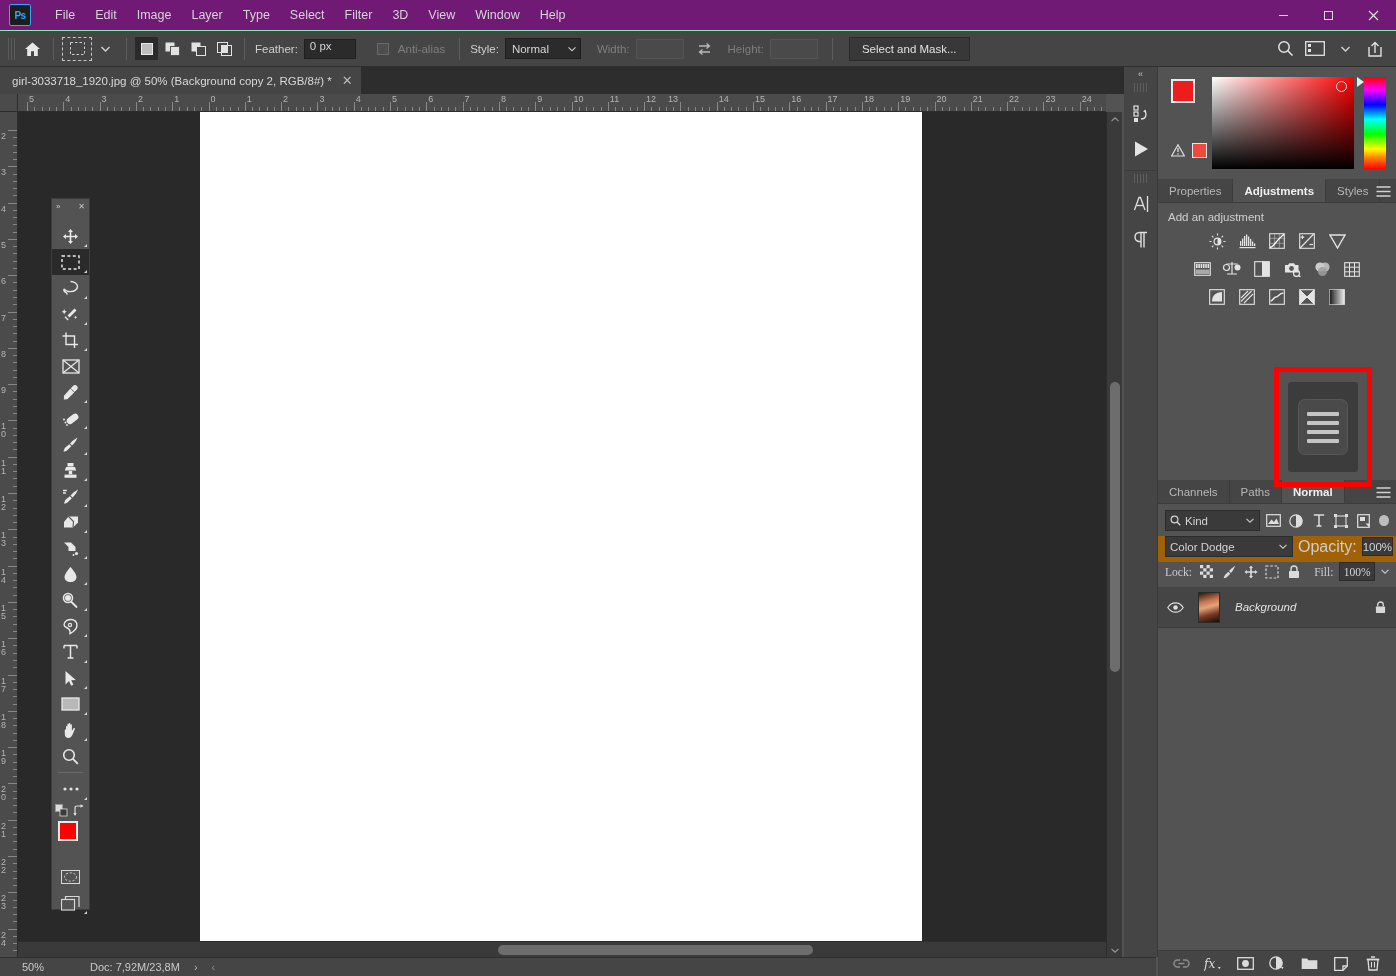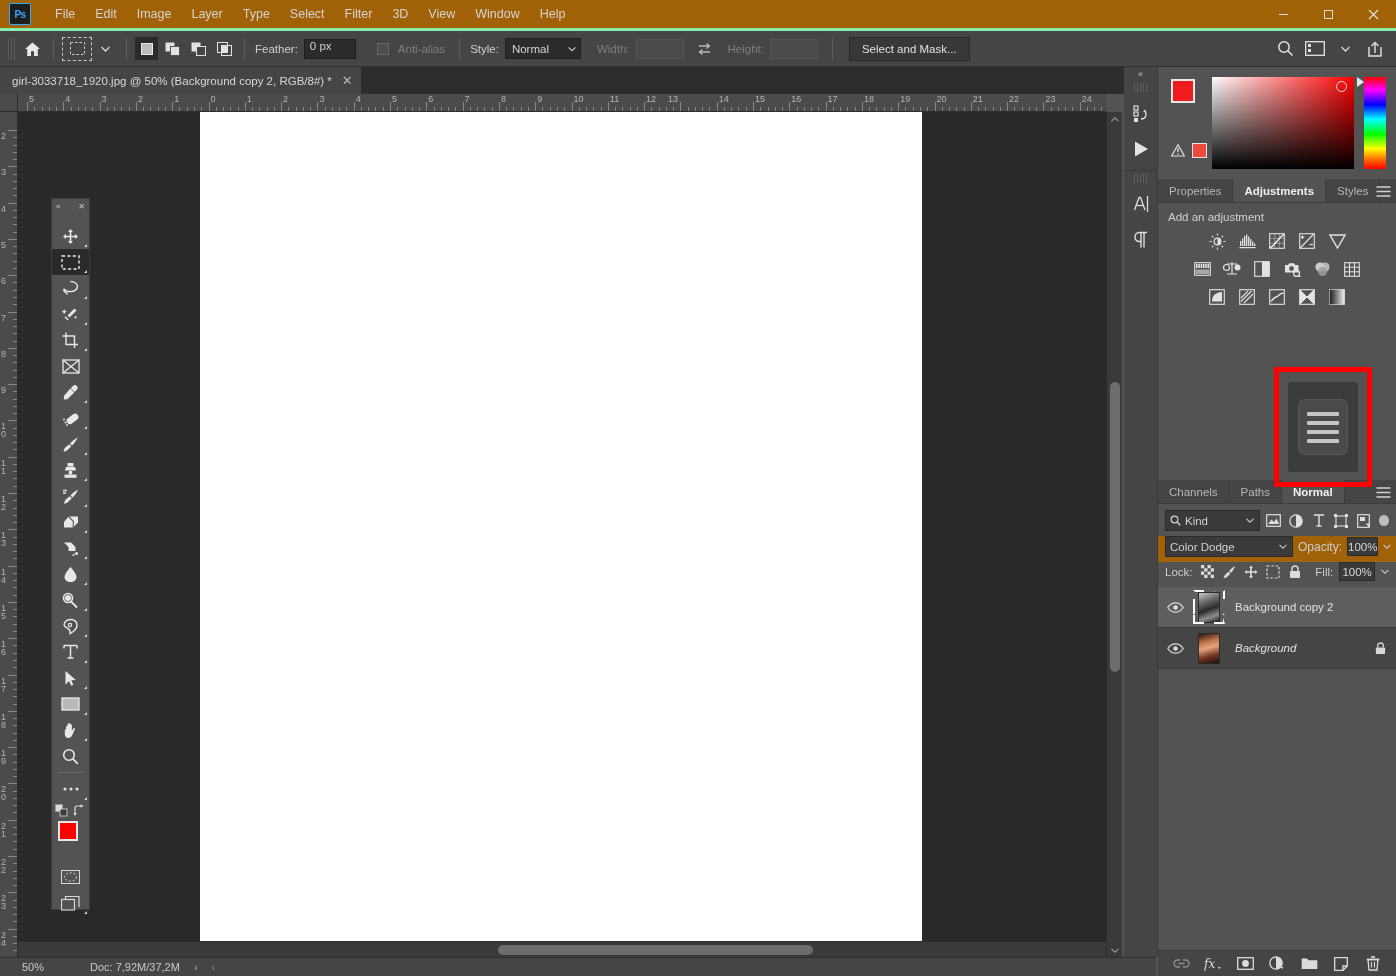--- a/index.html
+++ b/index.html
@@ -9,22 +9,22 @@
     font-family:"Liberation Sans", sans-serif;
     font-size:11px;
     color:#c9c9c9;
     -webkit-font-smoothing:antialiased;
   }
   .app { position:relative; width:1396px; height:976px; }
 
   
   .menubar {
     position:absolute; left:0; top:0; width:1396px; height:31px;
-    background:#a16207; display:flex; align-items:center;
-    border-bottom:3px solid #86efac;
+    background:#701a75; display:flex; align-items:center;
+    border-bottom:1px solid #86efac;
   }
   .ps-logo {
     width:22px; height:22px; margin-left:9px; margin-right:14px;
     background:#1d1d1d; border:1px solid #31a8ff; border-radius:2px;
     color:#31a8ff; font-size:10px; font-weight:bold;
     display:flex; align-items:center; justify-content:center;
     letter-spacing:-0.5px;
   }
   .menu-item {
     padding:4px 10px; font-size:12.5px; color:#d4d4d4; cursor:default;
@@ -274,28 +274,28 @@
   .kind-sel .cv { position:absolute; right:5px; }
   .lf-ico { width:20px; height:20px; display:flex; align-items:center; justify-content:center; color:#dedede; }
   .lf-dot { width:11px; height:11px; border-radius:50%; background:#bdbdbd; margin-left:2px; }
 
   .lay-blend { display:flex; align-items:center; gap:5px; padding:0 7px 5px; background:#a16207; }
   .blend-sel {
     flex:0 0 128px; height:21px; background:#3a3a3a; border:1px solid #2b2b2b;
     display:flex; align-items:center; padding:0 4px; position:relative; color:#d2d2d2; font-size:11.5px;
   }
   .blend-sel .cv { position:absolute; right:5px; }
-  .op-label { font-size:12px; color:#cccccc; }
+  .op-label { font-size:16px; color:#cccccc; }
   .op-val {
     width:38px; height:19px; background:#3a3a3a; border:1px solid #2b2b2b;
     color:#d6d6d6; font-size:11.5px; display:flex; align-items:center; justify-content:center;
   }
   .op-cv { color:#cfcfcf; font-size:9px; }
 
-  .lay-lock { display:flex; align-items:center; gap:6px; padding:0 7px 6px; background:#535353; }
+  .lay-lock { display:flex; align-items:center; gap:6px; padding:0 7px 6px; background:#535353;font-family:Liberation Serif, serif; }
   .lock-label { font-size:11.5px; color:#cccccc; margin-right:1px; }
   .lock-ico { width:17px; height:17px; display:flex; align-items:center; justify-content:center; color:#dcdcdc; }
   .fill-label { font-size:11.5px; color:#cccccc; margin-left:6px; }
 
   .lay-list { background:#454545; }
   .layer-row {
     height:41px; display:flex; align-items:center; border-bottom:1px solid #3b3b3b;
     padding-right:10px; position:relative;
   }
   .layer-row.selected { background:#5e5e5e; }
@@ -855,21 +855,21 @@
           <path d="M0.5 0.8 L4 4.2 L7.5 0.8" stroke="#9a9a9a" stroke-width="1.1" fill="none"></path>
         </svg>
     </div>
   </div>
   <div class="scroll-h">
     <div class="thumb"></div>
   </div>
 
   <div class="statusbar">
     <div class="st-zoom">50%</div>
-    <div class="st-doc">Doc: 7,92M/37,2M</div>
+    <div class="st-doc">Doc: 7,92M/23,8M</div>
     <div class="st-arrow">›</div>
     <div class="st-arrow2">‹</div>
   </div>
 
   <div class="toolbar">
     <div class="tb-head">
       <span>»</span>
       <span>✕</span>
     </div>
     <div style="height:10px;"></div>
@@ -1408,33 +1408,20 @@
         <span class="op-val">100%</span>
         <span class="op-cv">
           <svg width="8" height="5" viewBox="0 0 8 5">
               <path d="M0.5 0.8 L4 4.2 L7.5 0.8" stroke="#c9c9c9" stroke-width="1.1" fill="none"></path>
             </svg>
         </span>
       </div>
 
       <div class="lay-list">
 
-        <div class="layer-row selected">
-          <span class="eye">
-            <svg width="17" height="11" viewBox="0 0 17 11">
-                <path d="M0.8 5.5 C3 2 5.8 0.8 8.5 0.8 C11.2 0.8 14 2 16.2 5.5 C14 9 11.2 10.2 8.5 10.2 C5.8 10.2 3 9 0.8 5.5 Z" fill="none" stroke="#dcdcdc" stroke-width="1.2"></path>
-                <circle cx="8.5" cy="5.5" r="2.3" fill="#dcdcdc"></circle>
-              </svg>
-          </span>
-          <span class="thumb-wrap">
-            <span class="lthumb" style="background:linear-gradient(160deg,#c9c9c9 0%,#6f6f6f 28%,#2b2b2b 55%,#8d8d8d 78%,#1c1c1c 100%);"></span>
-            <span class="thumb-sel"></span>
-          </span>
-          <span class="lname">Background copy 2</span>
-        </div>
 
 
         <div class="layer-row">
           <span class="eye">
             <svg width="17" height="11" viewBox="0 0 17 11">
                 <path d="M0.8 5.5 C3 2 5.8 0.8 8.5 0.8 C11.2 0.8 14 2 16.2 5.5 C14 9 11.2 10.2 8.5 10.2 C5.8 10.2 3 9 0.8 5.5 Z" fill="none" stroke="#dcdcdc" stroke-width="1.2"></path>
                 <circle cx="8.5" cy="5.5" r="2.3" fill="#dcdcdc"></circle>
               </svg>
           </span>
           <span class="thumb-wrap">

